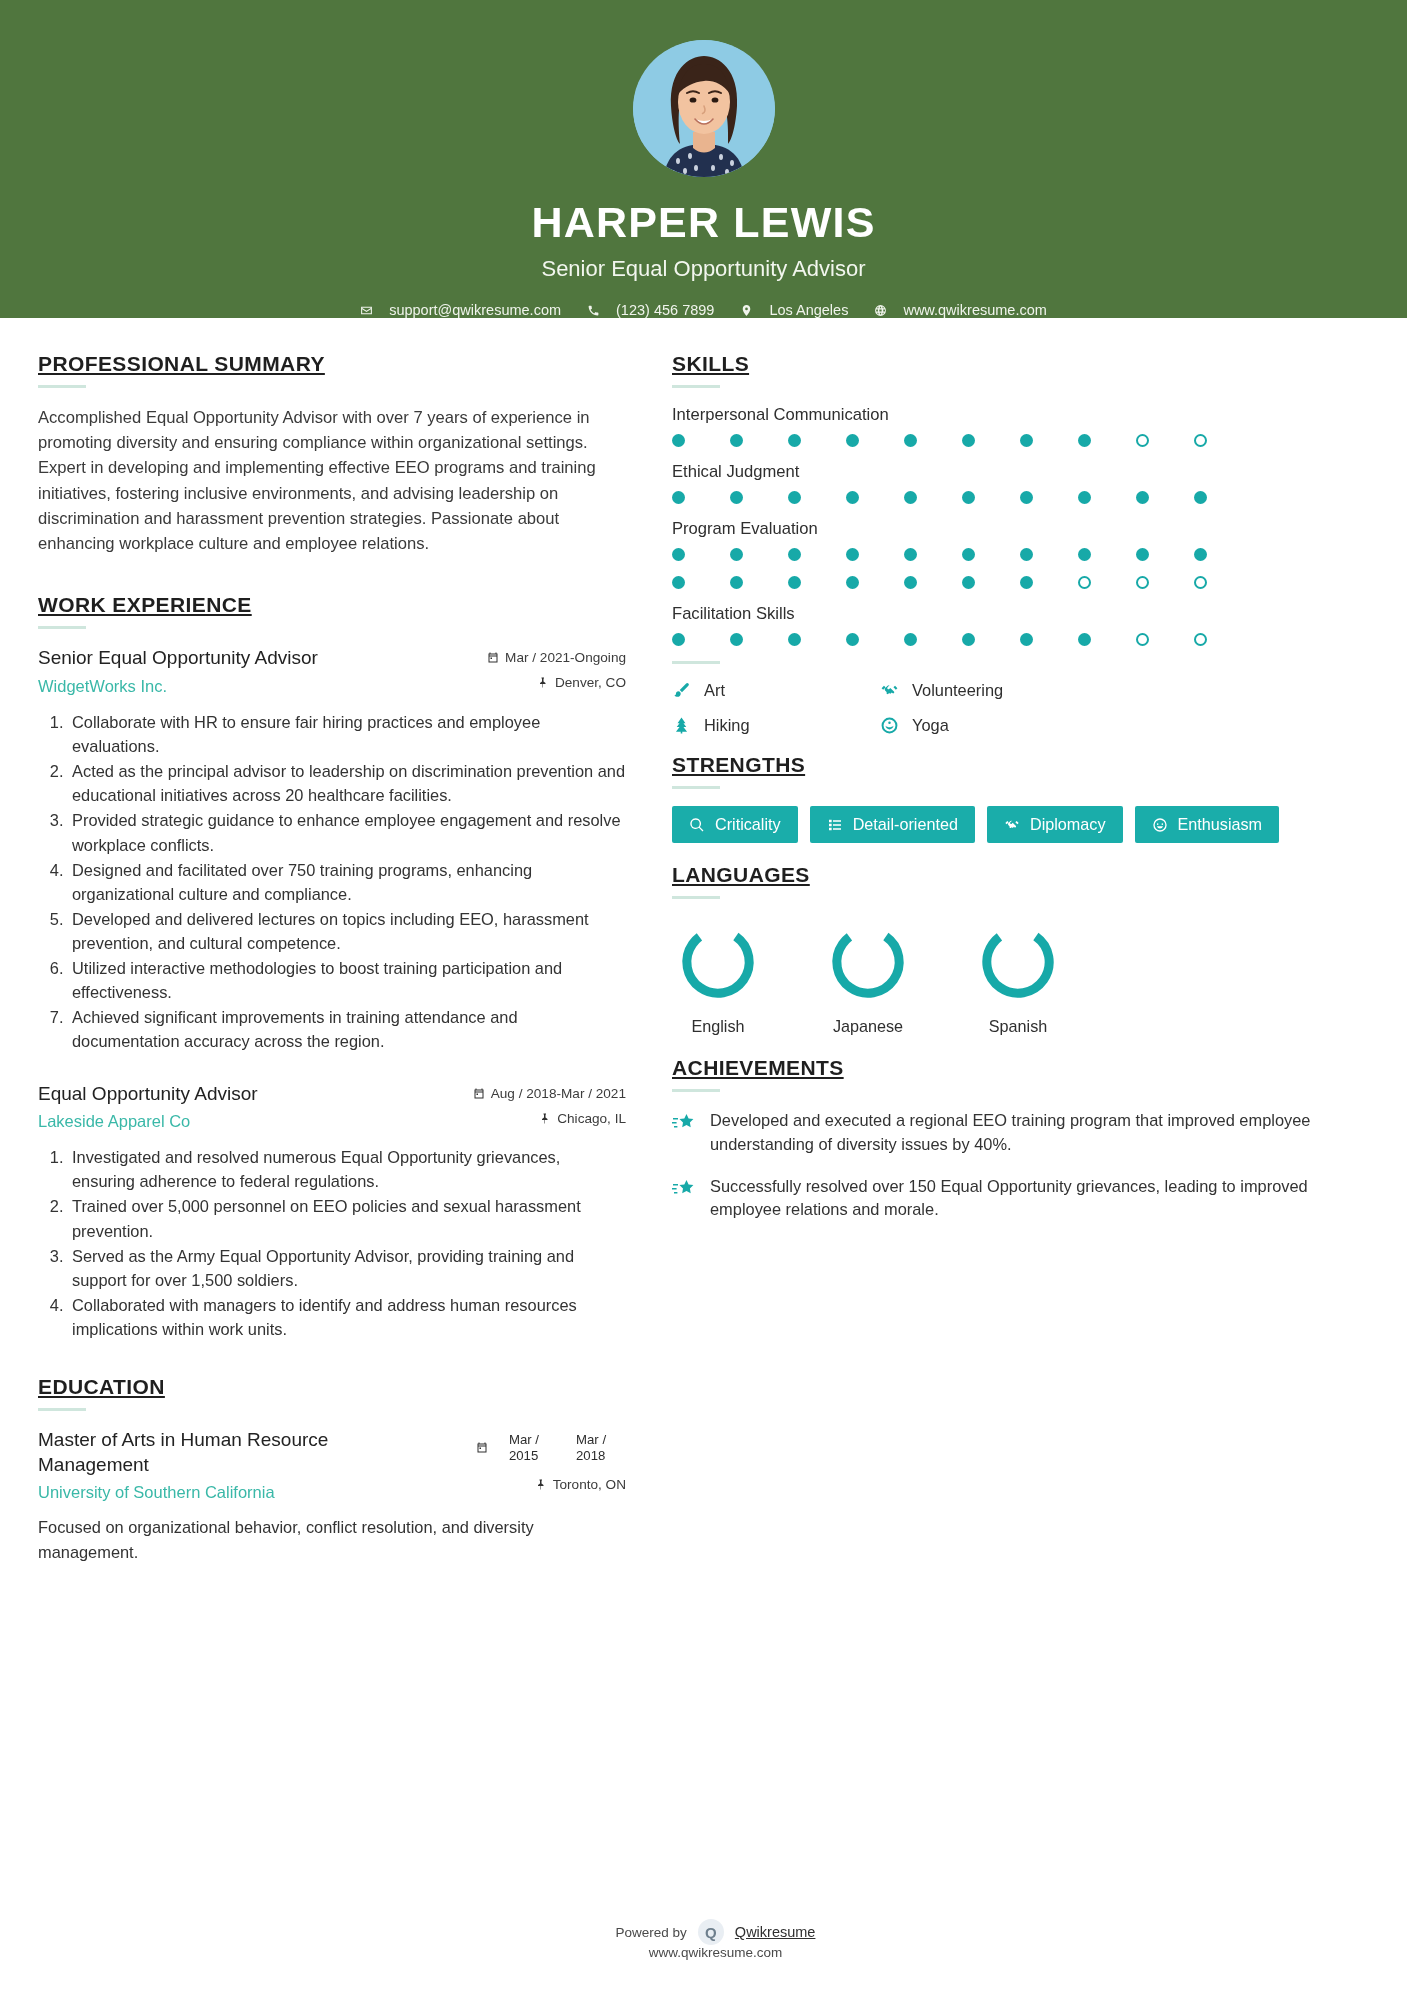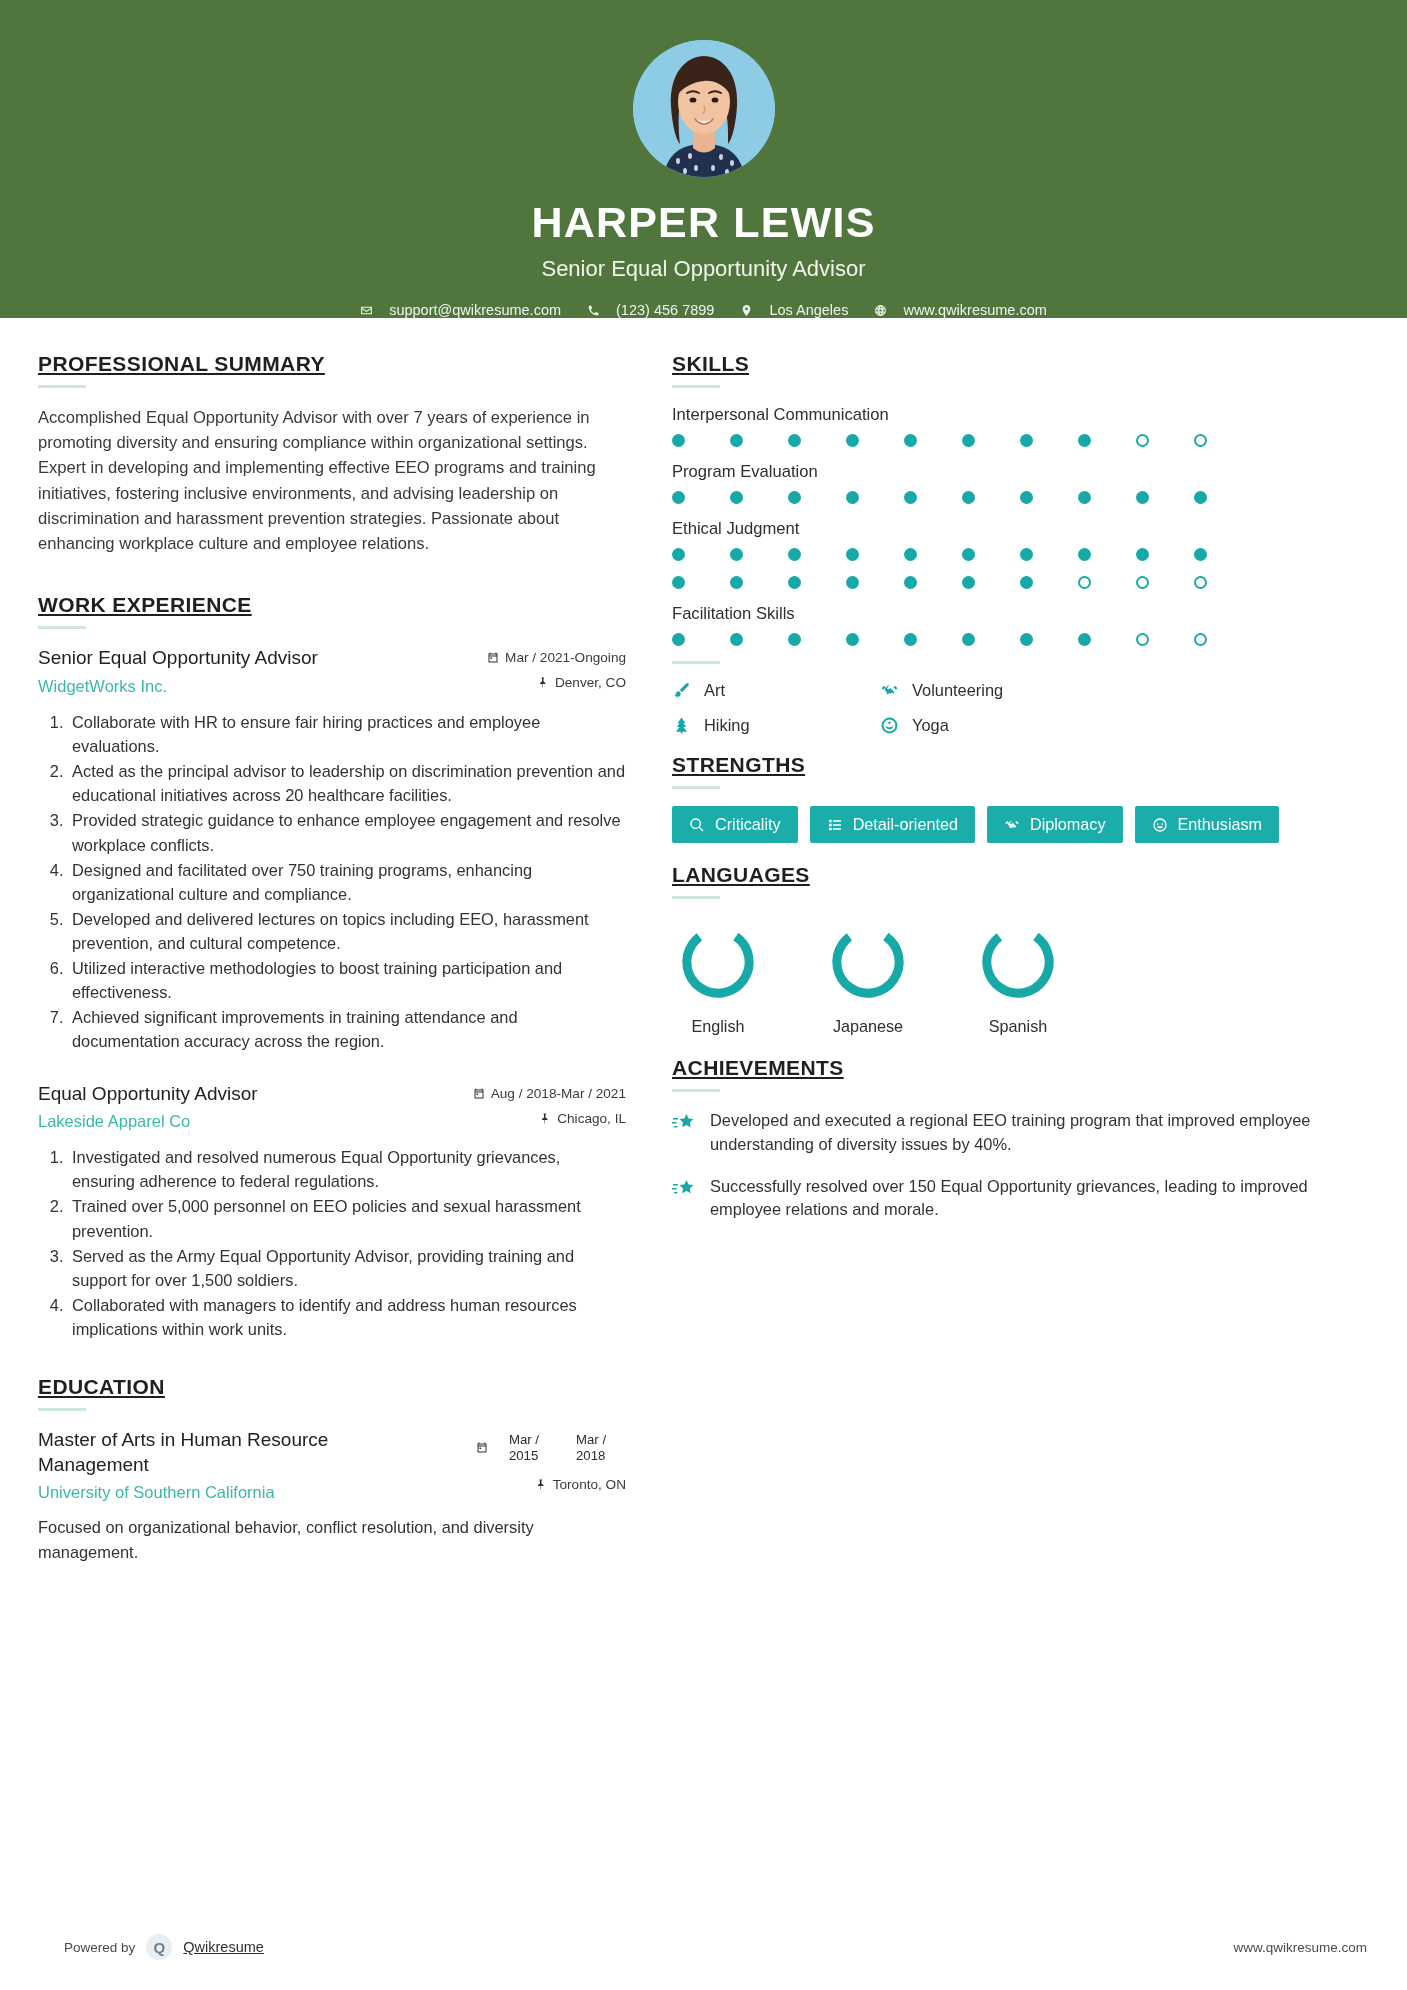--- a/index.html
+++ b/index.html
@@ -198,20 +198,21 @@
 
   
   .footer {
     position: absolute;
     left: 16px; right: 0;
     bottom: 30px;
     display: flex;
     justify-content: space-between;
     align-items: center;
     padding: 0 40px 0 48px;
+    flex-direction: column;
   }
   .powered { display: flex; align-items: center; gap: 11px; font-size: 13.5px; color: #4a4a4a; }
   .q-badge {
     width: 26px; height: 26px;
     border-radius: 50%;
     background: #e9eef3;
     display: flex; align-items: center; justify-content: center;
     color: #6e7f8d; font-size: 15px; font-weight: 600;
   }
   .brand-link { color: #2f2f2f; text-decoration: underline; font-size: 14.5px; }
@@ -427,36 +428,36 @@
               <span class="dot on"></span>
               <span class="dot on"></span>
               <span class="dot on"></span>
               <span class="dot on"></span>
               <span class="dot on"></span>
               <span class="dot off"></span>
               <span class="dot off"></span>
             </div>
           </div>
           <div class="skill-block">
+            <div class="skill-name">Ethical Judgment</div>
+            <div class="dots">
+              <span class="dot on"></span>
+              <span class="dot on"></span>
+              <span class="dot on"></span>
+              <span class="dot on"></span>
+              <span class="dot on"></span>
+              <span class="dot on"></span>
+              <span class="dot on"></span>
+              <span class="dot on"></span>
+              <span class="dot on"></span>
+              <span class="dot on"></span>
+            </div>
+          </div>
+          <div class="skill-block">
             <div class="skill-name">Program Evaluation</div>
-            <div class="dots">
-              <span class="dot on"></span>
-              <span class="dot on"></span>
-              <span class="dot on"></span>
-              <span class="dot on"></span>
-              <span class="dot on"></span>
-              <span class="dot on"></span>
-              <span class="dot on"></span>
-              <span class="dot on"></span>
-              <span class="dot on"></span>
-              <span class="dot on"></span>
-            </div>
-          </div>
-          <div class="skill-block">
-            <div class="skill-name">Ethical Judgment</div>
             <div class="dots">
               <span class="dot on"></span>
               <span class="dot on"></span>
               <span class="dot on"></span>
               <span class="dot on"></span>
               <span class="dot on"></span>
               <span class="dot on"></span>
               <span class="dot on"></span>
               <span class="dot on"></span>
               <span class="dot on"></span>

